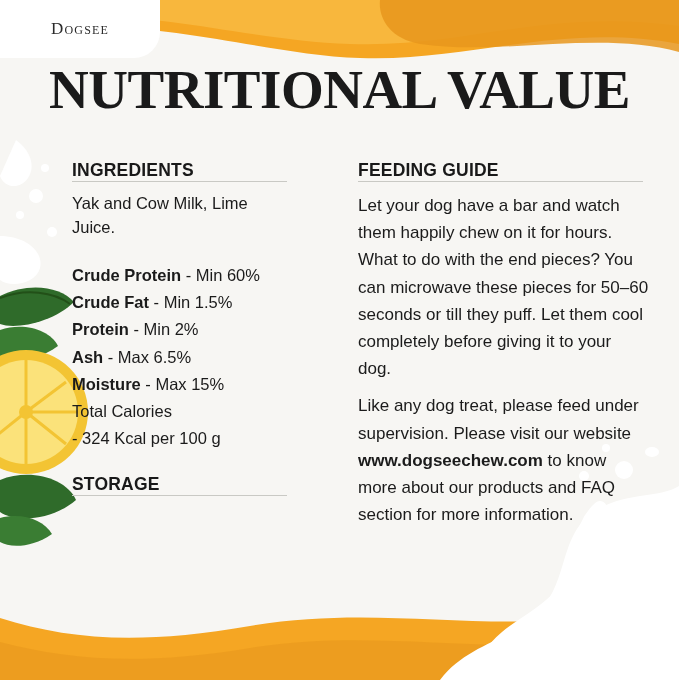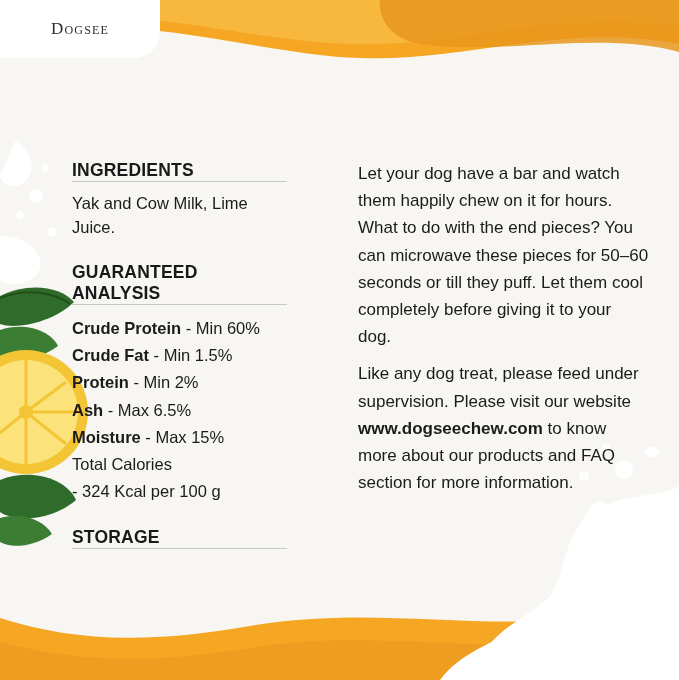--- a/index.html
+++ b/index.html
@@ -184,50 +184,51 @@
       <circle cx="26" cy="412" r="7" fill="#f3c433"></circle>
       <path d="M0,480 C30,468 66,478 76,500 C50,522 14,522 0,512 Z" fill="#2f6b2a"></path>
       <path d="M0,518 C22,512 44,520 52,534 C32,548 10,548 0,542 Z" fill="#3a7d33"></path>
     </g>
   </svg>
 
   <div class="logo-plaque">
     <span class="logo-text">Dogsee</span>
   </div>
 
+  <div class="title">NUTRITIONAL VALUE</div>
 
   <div class="content">
 
     <div class="col-left">
 
       <div class="block">
         <h2 class="section-head">INGREDIENTS</h2>
         <p class="body">Yak and Cow Milk, Lime Juice.</p>
       </div>
 
       <div class="block">
-        <h2 class="section-head">GUARANTEED ANALYSIS</h2>
         <ul class="analysis">
           <li><span class="nm">Crude Protein</span><span> - Min 60%</span></li>
           <li><span class="nm">Crude Fat</span><span> - Min 1.5%</span></li>
           <li><span class="nm">Protein</span><span> - Min 2%</span></li>
           <li><span class="nm">Ash</span><span> - Max 6.5%</span></li>
           <li><span class="nm">Moisture</span><span> - Max 15%</span></li>
           <li><span>Total Calories</span><span></span></li>
           <li><span>- 324 Kcal per 100 g</span></li>
         </ul>
       </div>
 
       <div class="block-tight">
         <h2 class="section-head storage-head">STORAGE</h2>
       </div>
 
     </div>
 
     <div class="col-right">
       <div class="feeding">
+        <h2 class="section-head">FEEDING GUIDE</h2>
         <p>Let your dog have a bar and watch them happily chew on it for hours. What to do with the end pieces? You can microwave these pieces for 50–60 seconds or till they puff. Let them cool completely before giving it to your dog.</p>
         <p><span>Like any dog treat, please feed under supervision. Please visit our website </span><b>www.dogseechew.com</b><span> to know more about our products and FAQ section for more information.</span></p>
       </div>
     </div>
 
   </div>
 </div>
 
 </body></html>

